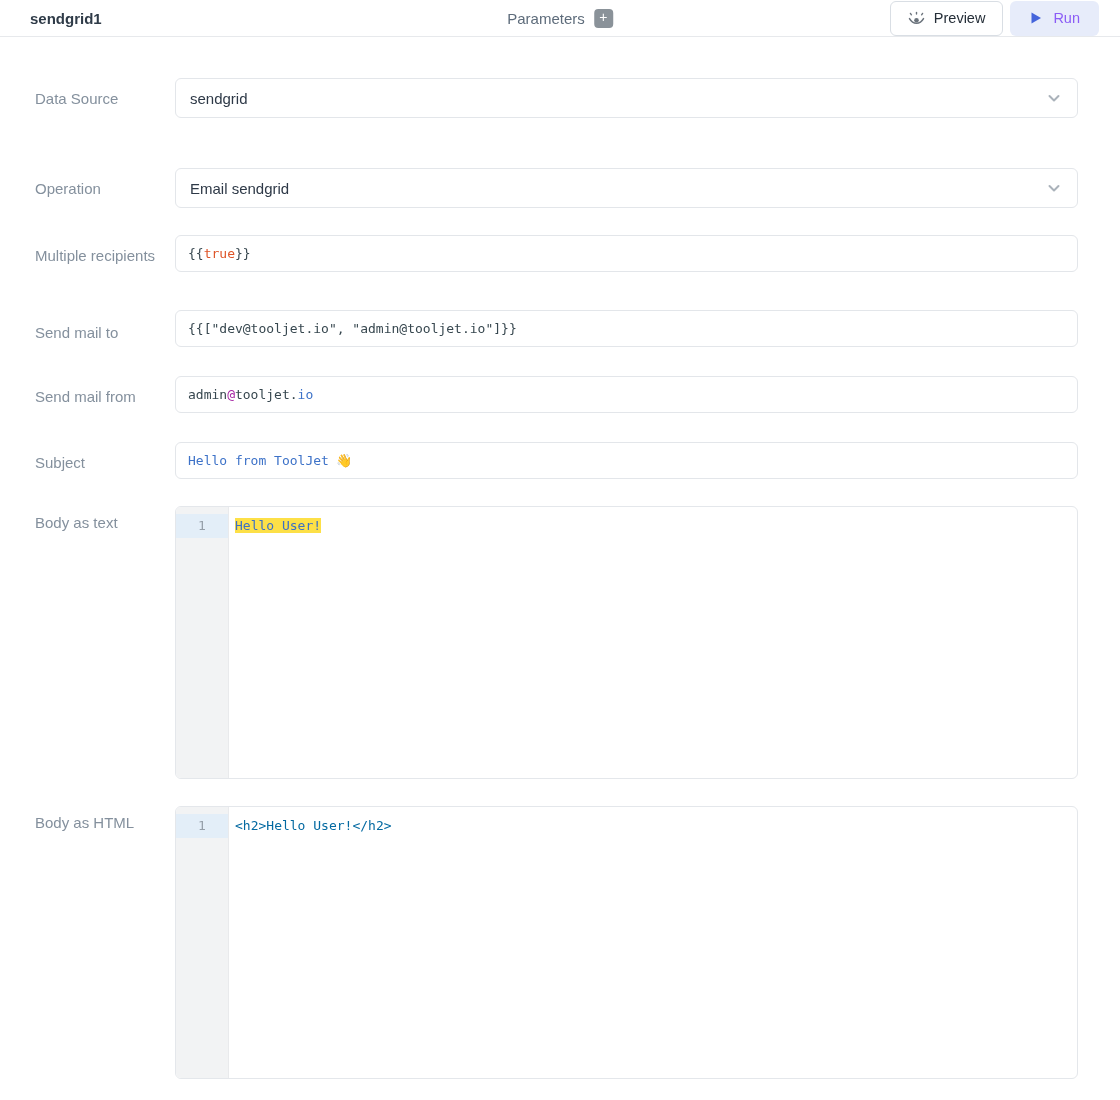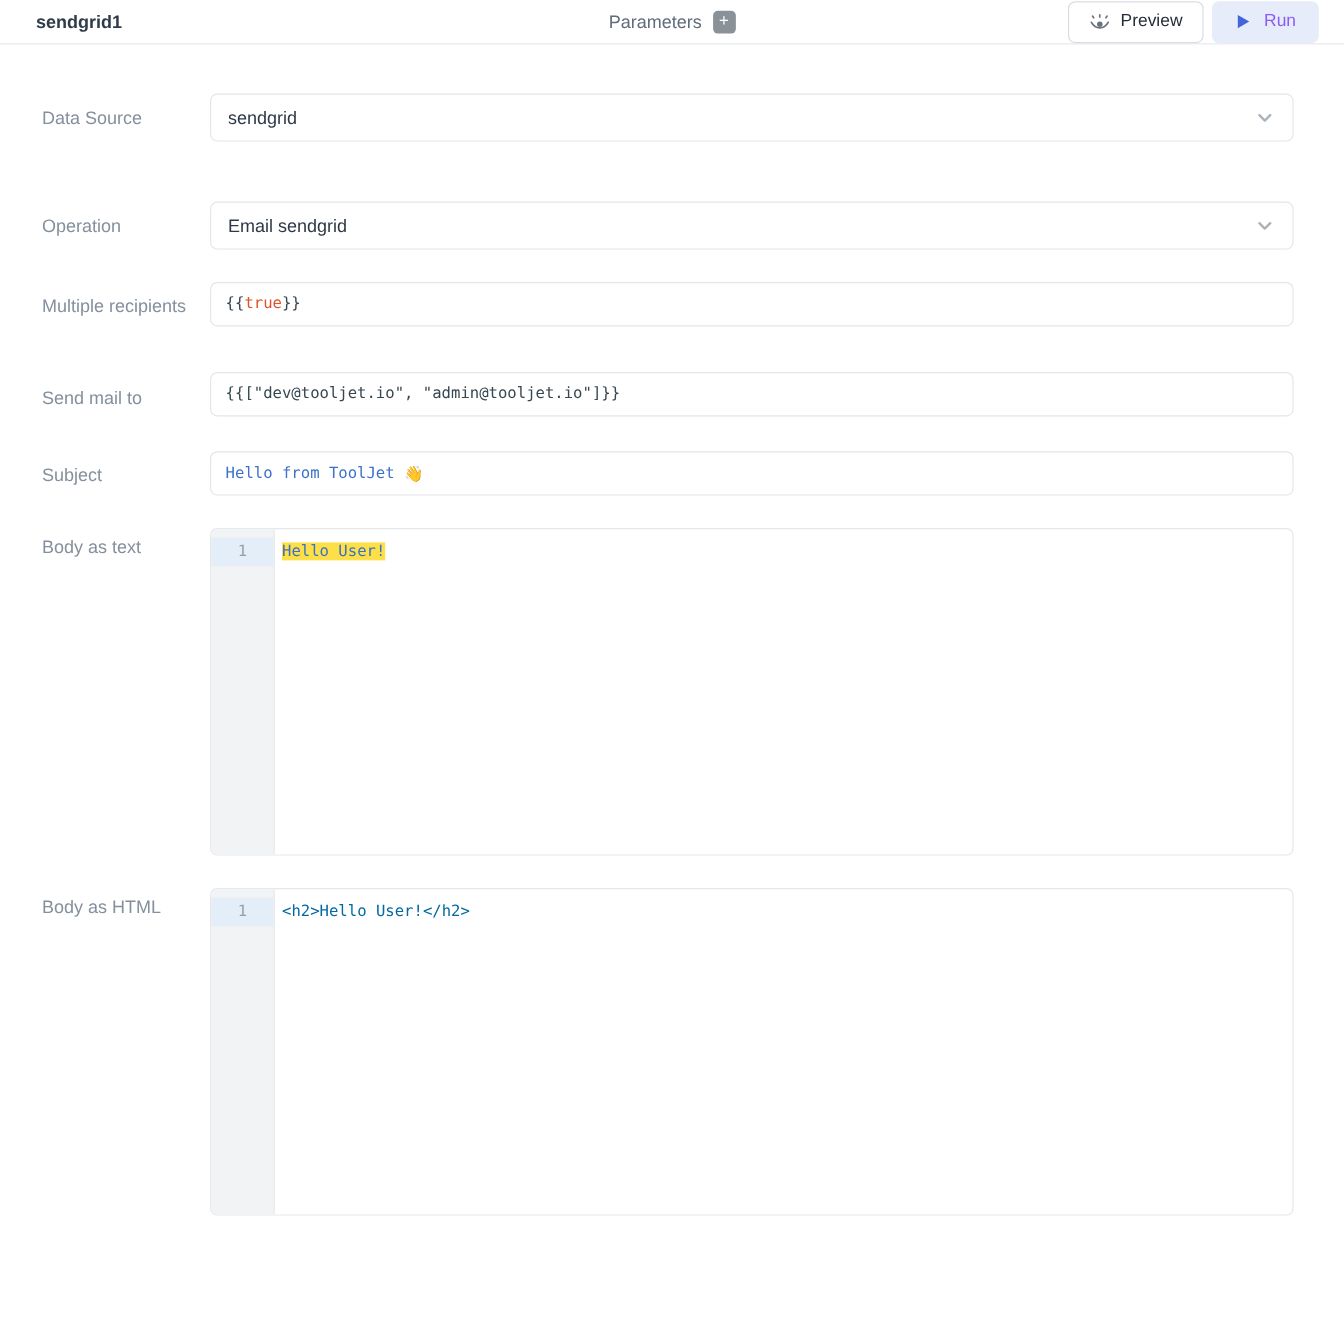--- a/index.html
+++ b/index.html
@@ -158,20 +158,26 @@
     </div>
   </div>
 
   <div class="row mt-38">
     <div class="row-label">Send mail to</div>
     <div class="row-field">
       <div class="code-input"><span class="tok-dark">{{["dev@tooljet.io", "admin@tooljet.io"]}}</span></div>
     </div>
   </div>
 
+  <div class="row mt-29">
+    <div class="row-label">Send mail from</div>
+    <div class="row-field">
+      <div class="code-input"><span class="tok-dark">admin</span><span class="tok-purple">@</span><span class="tok-dark">tooljet</span><span class="tok-dark">.</span><span class="tok-blue">io</span></div>
+    </div>
+  </div>
 
   <div class="row mt-29">
     <div class="row-label">Subject</div>
     <div class="row-field">
       <div class="code-input"><span class="tok-blue">Hello from ToolJet </span><span>👋</span></div>
     </div>
   </div>
 
   <div class="row mt-27">
     <div class="row-label" style="padding-top:4px;">Body as text</div>

